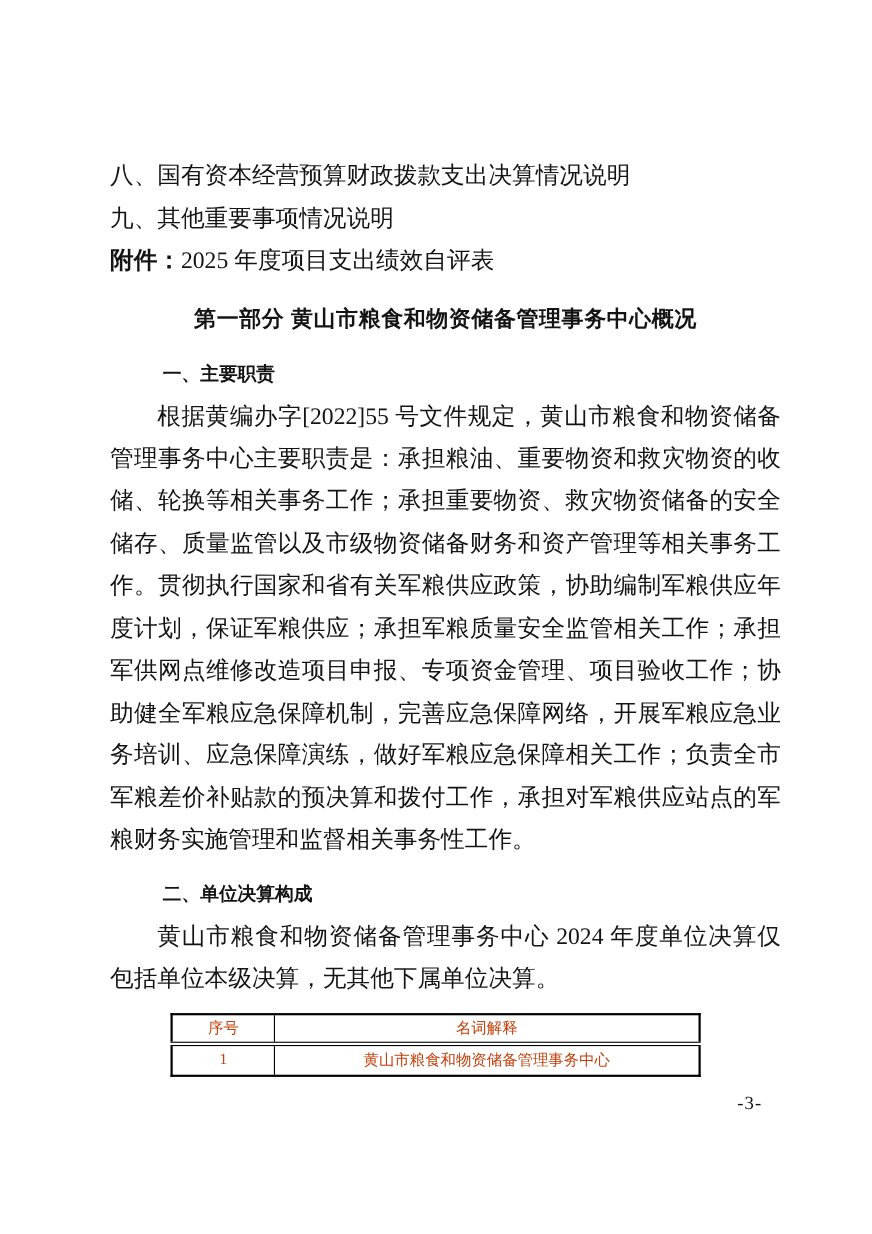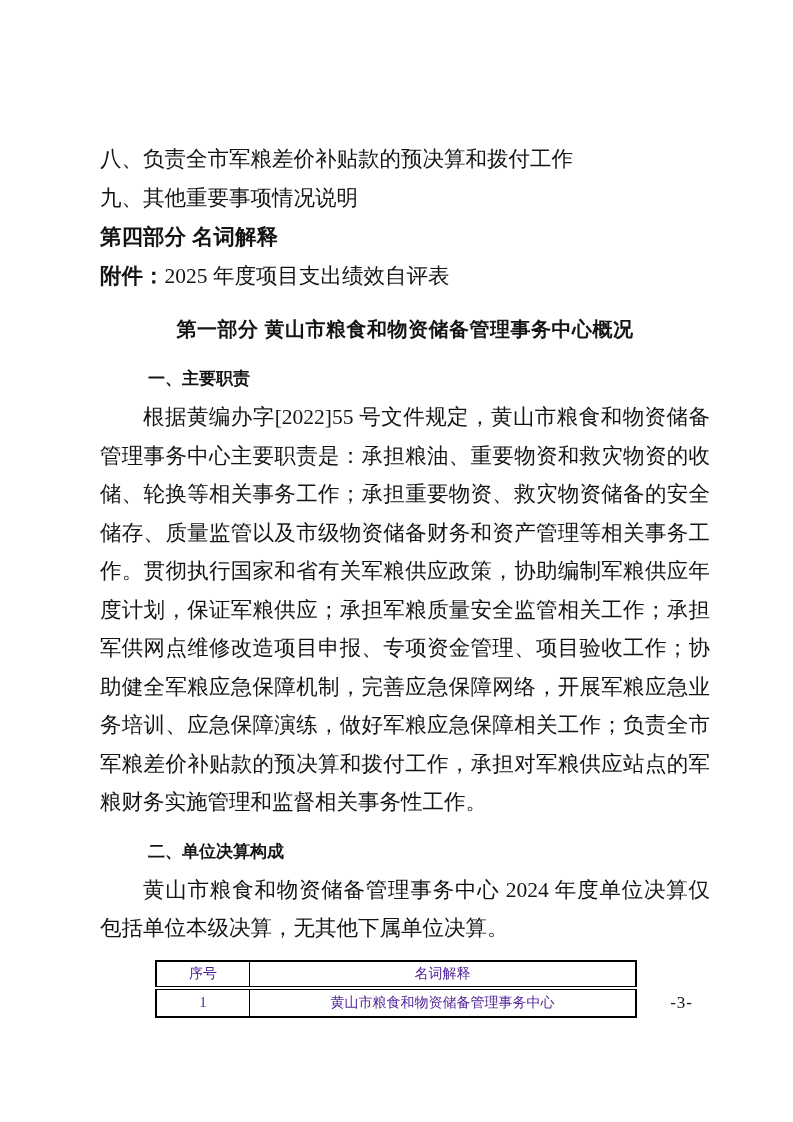--- a/index.html
+++ b/index.html
@@ -56,21 +56,21 @@
     text-justify: inter-character;
     text-indent: 43px;
     word-break: break-all;
   }
   .units-table {
     border-collapse: collapse;
     margin: 12px 0 0 55px;
     width: 482px;
     table-layout: fixed;
     font-size: 14px;
-    color: #4c1d95;
+    color: #c2410c;
   }
   .units-table, .units-table th, .units-table td {
     border: 1px solid #000000;
   }
   .units-table {
     border-width: 2px;
   }
   .units-table th {
     font-weight: normal;
     height: 24px;
@@ -94,25 +94,24 @@
     letter-spacing: 1px;
     line-height: 17px;
   }
 </style>
 </head>
 <body>
 
 <div class="page">
   <div class="content">
 
-    <div class="toc-line">八、负责全市军粮差价补贴款的预决算和拨付工作</div>
+    <div class="toc-line">八、国有资本经营预算财政拨款支出决算情况说明</div>
 
     <div class="toc-line">九、其他重要事项情况说明</div>
 
-    <div class="toc-line bold-hei">第四部分 名词解释</div>
 
     <div class="toc-line">
       <span class="bold-hei">附件：</span><span>2025 年度项目支出绩效自评表</span>
     </div>
 
     <div class="part-title">第一部分 黄山市粮食和物资储备管理事务中心概况</div>
 
     <div class="section-heading">一、主要职责</div>
 
     <p class="body-para">根据黄编办字[2022]55 号文件规定，黄山市粮食和物资储备管理事务中心主要职责是：承担粮油、重要物资和救灾物资的收储、轮换等相关事务工作；承担重要物资、救灾物资储备的安全储存、质量监管以及市级物资储备财务和资产管理等相关事务工作。贯彻执行国家和省有关军粮供应政策，协助编制军粮供应年度计划，保证军粮供应；承担军粮质量安全监管相关工作；承担军供网点维修改造项目申报、专项资金管理、项目验收工作；协助健全军粮应急保障机制，完善应急保障网络，开展军粮应急业务培训、应急保障演练，做好军粮应急保障相关工作；负责全市军粮差价补贴款的预决算和拨付工作，承担对军粮供应站点的军粮财务实施管理和监督相关事务性工作。</p>

